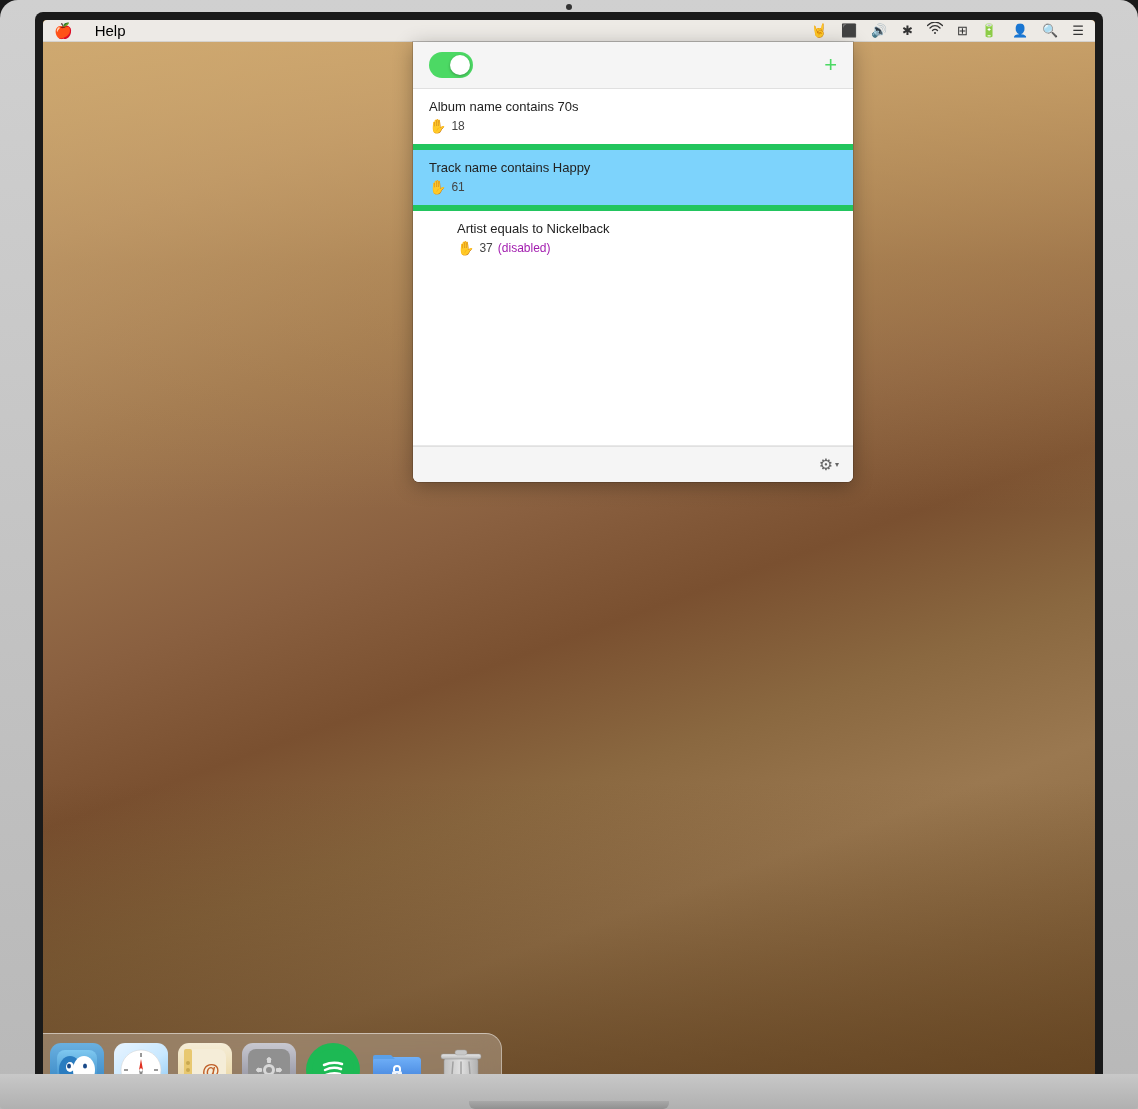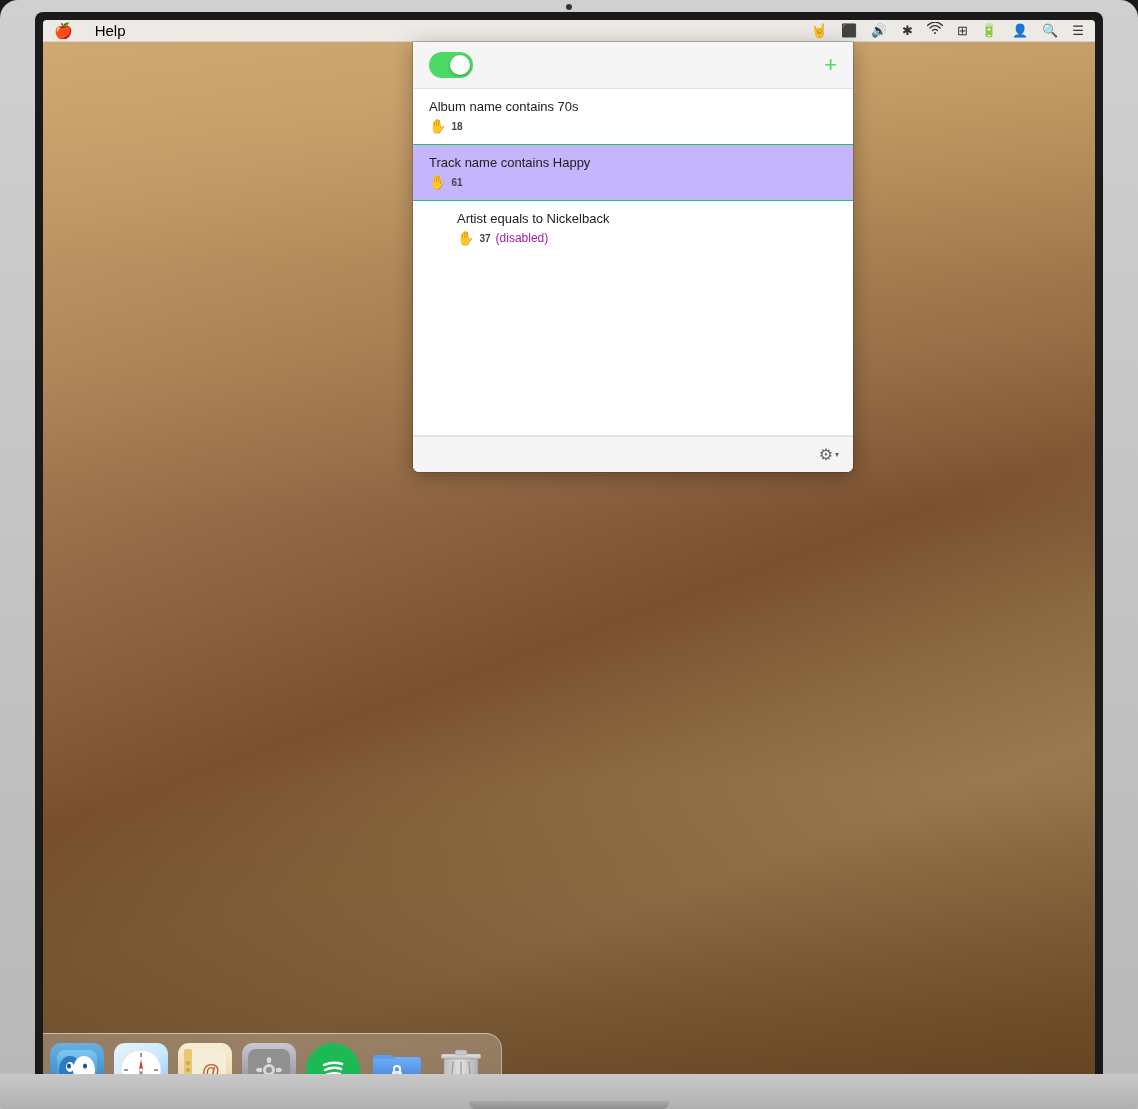--- a/index.html
+++ b/index.html
@@ -174,31 +174,31 @@
       line-height: 1;
     }
 
     
     .panel-list {
       padding: 0;
     }
 
     .panel-item {
       padding: 10px 16px 10px 16px;
-      border-bottom: 1px solid #22c55e;
+      border-bottom: 6px solid #22c55e;
       cursor: pointer;
     }
 
     .panel-item:last-child {
       border-bottom: none;
       margin-left: 28px;
     }
 
     .panel-item.highlighted {
-      background: #c4b5fd;
+      background: #7dd3fc;
     }
 
     .panel-item-title {
       font-size: 13px;
       color: #222;
       margin-bottom: 4px;
       font-weight: 400;
     }
 
     .panel-item-meta {
@@ -207,23 +207,22 @@
       gap: 5px;
       font-size: 12px;
       color: #555;
     }
 
     .hand-icon {
       font-size: 14px;
     }
 
     .count {
-      font-size: 10px;
+      font-size: 12px;
       color: #444;
-      font-weight: bold;
     }
 
     .disabled-label {
       font-size: 12px;
       color: #a21caf;
     }
 
     
     .panel-empty {
       height: 180px;

